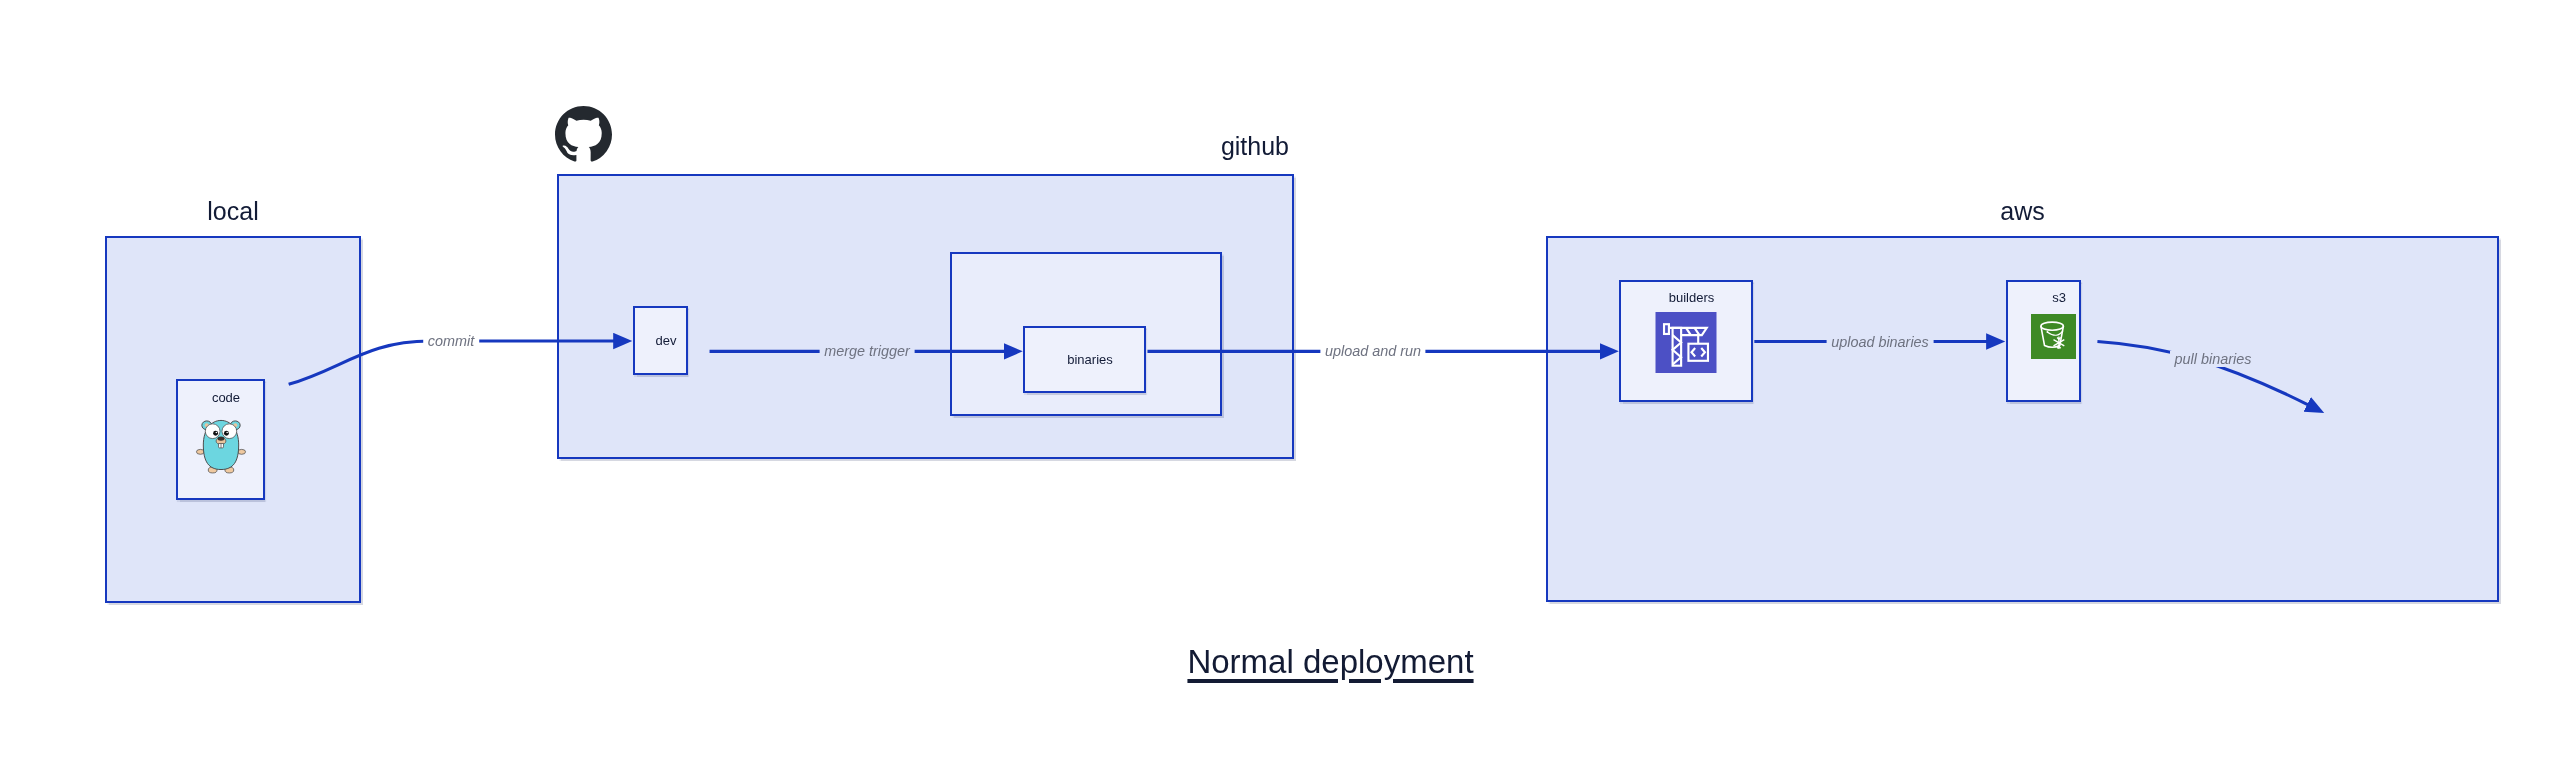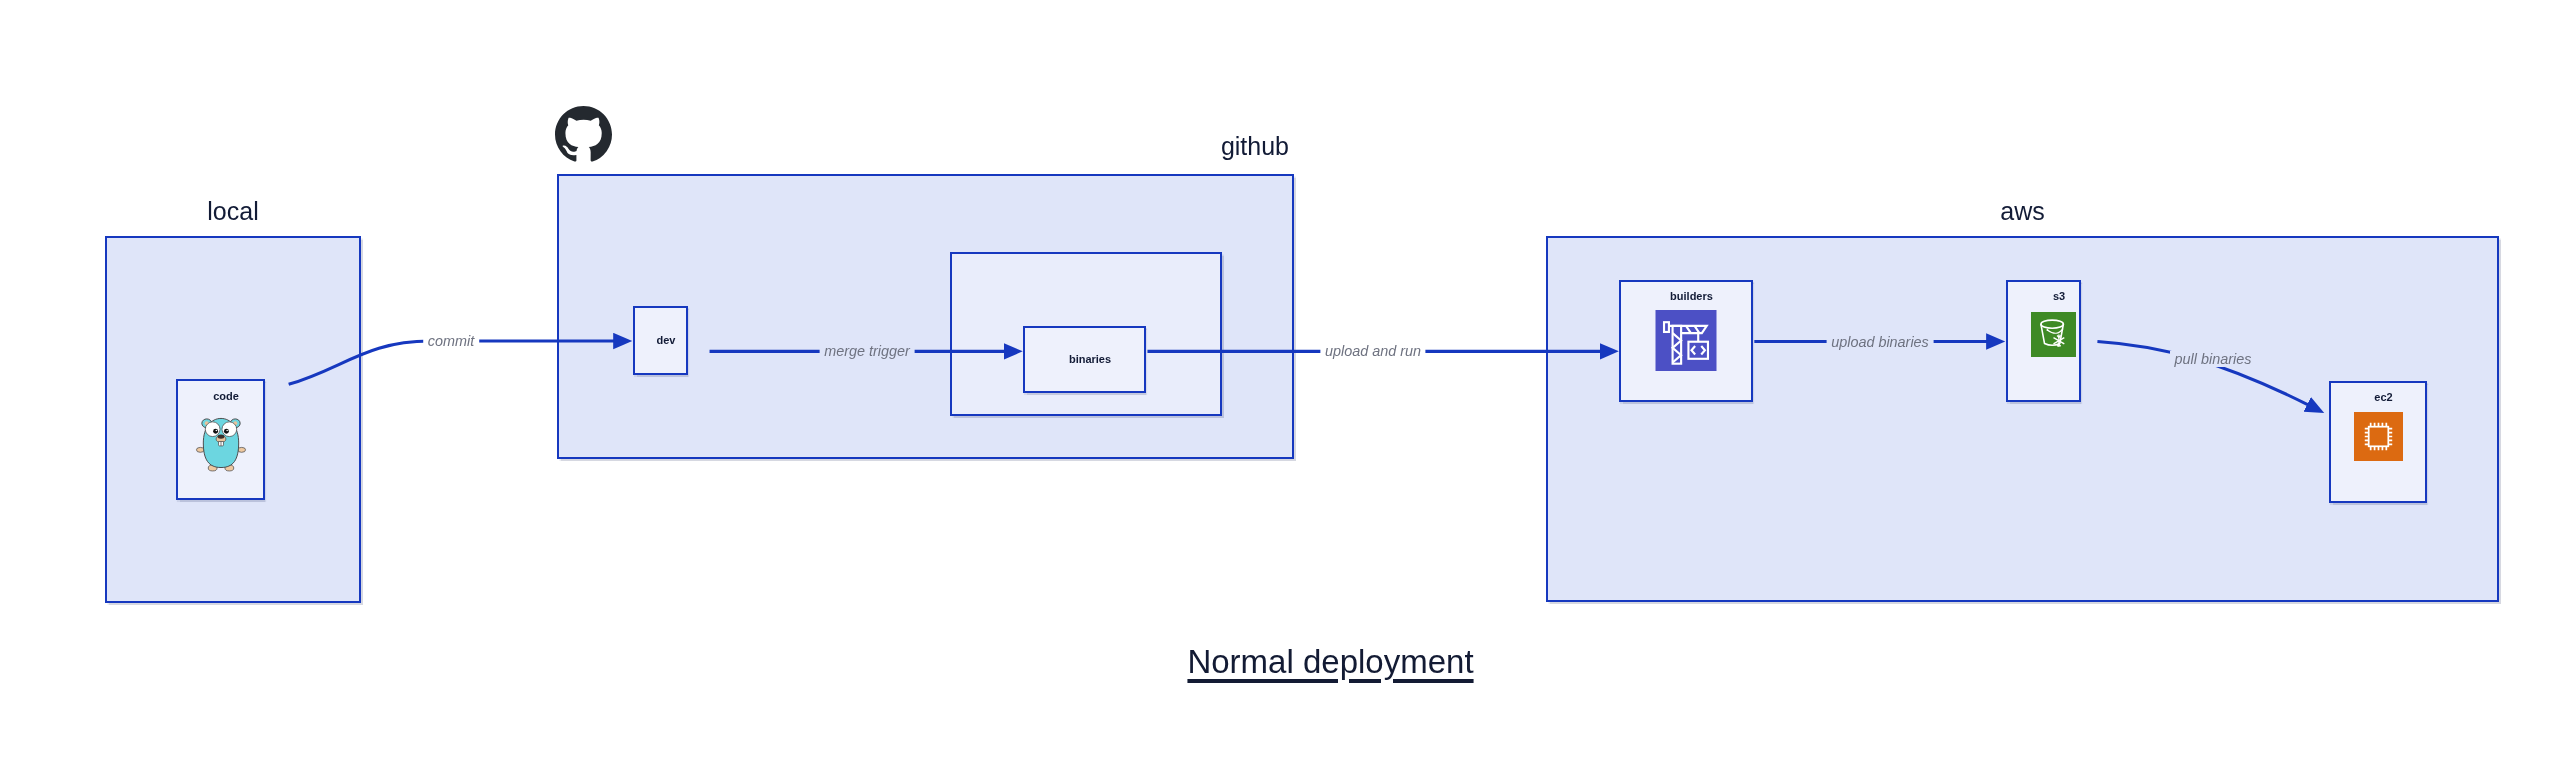--- a/index.html
+++ b/index.html
@@ -21,21 +21,21 @@
   .node{
     position:absolute;
     border:2.6px solid #1638bf;
     background:#eef1fc;
     box-shadow:1px 1.5px 1px rgba(30,40,90,.18);
     box-sizing:border-box;
     display:flex;flex-direction:column;align-items:center;
   }
   .node.center{justify-content:center;}
   .node-label{
-    font-weight:700;color:#121b36;font-size:11px;line-height:1.2;
+    font-weight:400;color:#121b36;font-size:13px;line-height:1.2;
     letter-spacing:0px;
     margin-left:11px;
   }
   .zone-label{
     position:absolute;color:#121b36;font-size:25px;line-height:1.1;
     white-space:nowrap;
   }
   .tc{text-align:center;}
   .tr{text-align:right;}
   .icon-tile{margin-top:6.2px;flex:0 0 auto;}
@@ -167,32 +167,17 @@
             <path d="M50 57 L74 71"></path>
             <path d="M50 71 L74 57"></path>
             <path d="M58 52 L62 56 L66 52"></path>
             <path d="M58 76 L62 72 L66 76"></path>
           </g>
         </g>
       </svg>
     </div>
   </div>
 
-  <div class="node" style="left:2329px;top:381px;width:98px;height:122px;padding-top:8.2px;">
-    <div class="node-label">ec2</div>
-    <div class="icon-tile" style="margin-top:7.2px;">
-      <svg width="49" height="49" viewBox="0 0 100 100">
-        <rect width="100" height="100" fill="#dc6a11"></rect>
-        <g stroke="#ffffff" stroke-width="3.5" fill="none">
-          <rect x="30" y="30" width="40" height="40"></rect>
-          <path d="M34 22 V30 M42 22 V30 M50 22 V30 M58 22 V30 M66 22 V30"></path>
-          <path d="M34 70 V78 M42 70 V78 M50 70 V78 M58 70 V78 M66 70 V78"></path>
-          <path d="M22 34 H30 M22 42 H30 M22 50 H30 M22 58 H30 M22 66 H30"></path>
-          <path d="M70 34 H78 M70 42 H78 M70 50 H78 M70 58 H78 M70 66 H78"></path>
-        </g>
-      </svg>
-    </div>
-  </div>
 
   <div class="title">Normal deployment</div>
 
 </div>
 
 
 </body></html>

